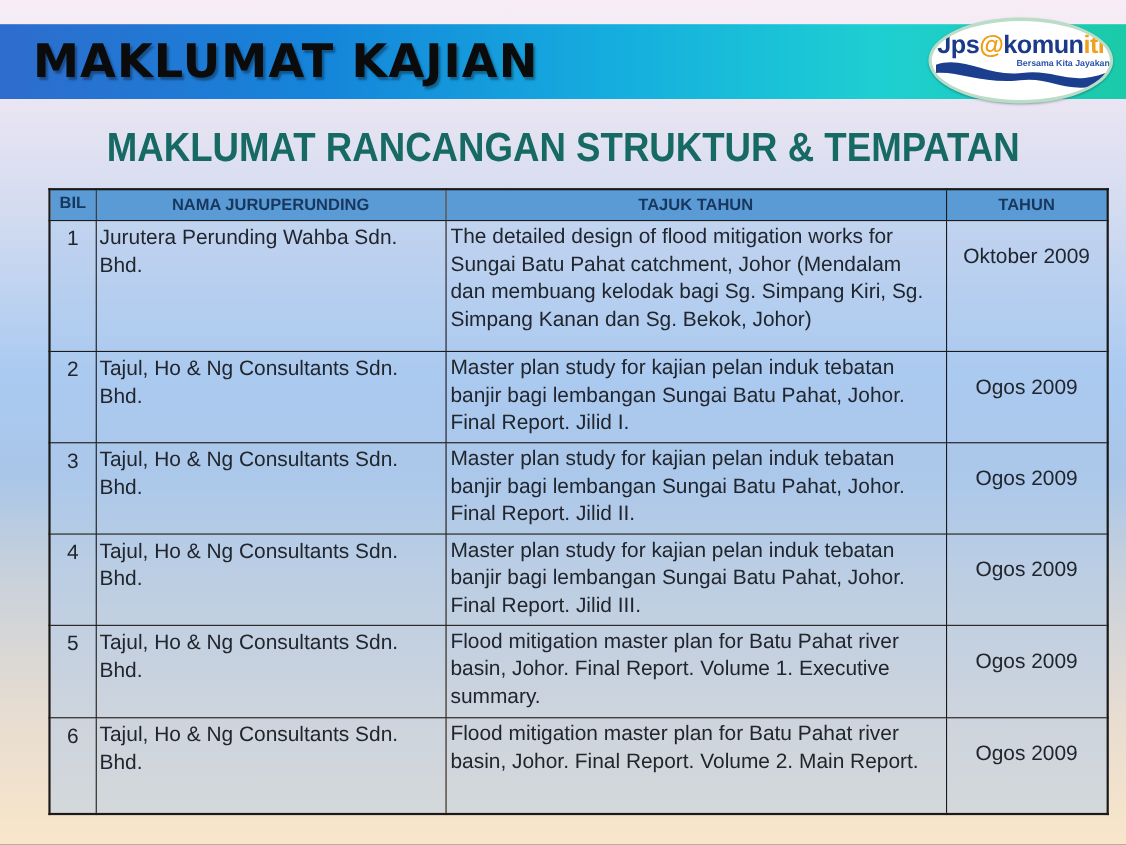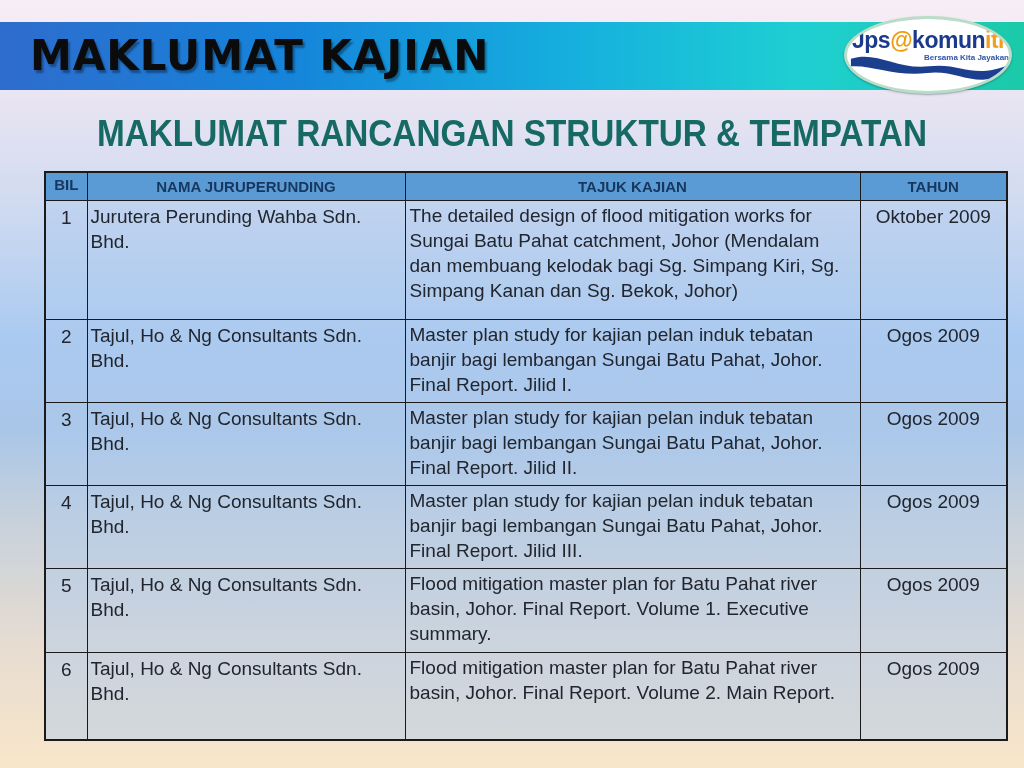--- a/index.html
+++ b/index.html
@@ -69,21 +69,21 @@
   }
   .study-table th.col-bil{vertical-align:top;padding-top:3px;}
   .study-table td{
     background:rgba(173,202,238,0.45);
     color:#21262e;font-size:19px;vertical-align:top;
     padding:2px 3px;line-height:1.32;
   }
   .study-table td.cell-bil{text-align:center;padding-top:4px;}
   .study-table td.cell-nama{padding-top:3px;}
   .study-table td.cell-tajuk{text-align:left;padding-left:4px;padding-right:6px;margin-top:20px;}
-  .study-table td.cell-tahun{text-align:center;padding-top:3px;}
+  .study-table td.cell-tahun{text-align:center;padding-top:20px;}
   tr.r1{height:119px;} tr.r2{height:83px;} tr.r3{height:83px;}
   tr.r4{height:83px;} tr.r5{height:84px;} tr.r6{height:88px;}
 </style>
 </head>
 <body>
 
 <div class="slide">
 
   <div class="banner">
     <div class="banner-title">MAKLUMAT KAJIAN</div>
@@ -107,21 +107,21 @@
     <colgroup>
       <col style="width:42px">
         <col style="width:318px">
         <col style="width:455px">
         <col style="width:147px">
     </colgroup>
     <thead>
       <tr>
         <th class="col-bil">BIL</th>
         <th>NAMA JURUPERUNDING</th>
-        <th>TAJUK KAJIAN</th>
+        <th>TAJUK TAHUN</th>
         <th>TAHUN</th>
       </tr>
     </thead>
     <tbody>
       <tr class="r1">
         <td class="cell-bil">1</td>
         <td class="cell-nama">Jurutera Perunding Wahba Sdn. Bhd.</td>
         <td class="cell-tajuk">The detailed design of flood mitigation works for Sungai Batu Pahat catchment, Johor (Mendalam dan membuang kelodak bagi Sg. Simpang Kiri, Sg. Simpang Kanan dan Sg. Bekok, Johor)</td>
         <td class="cell-tahun">Oktober 2009</td>
       </tr>

